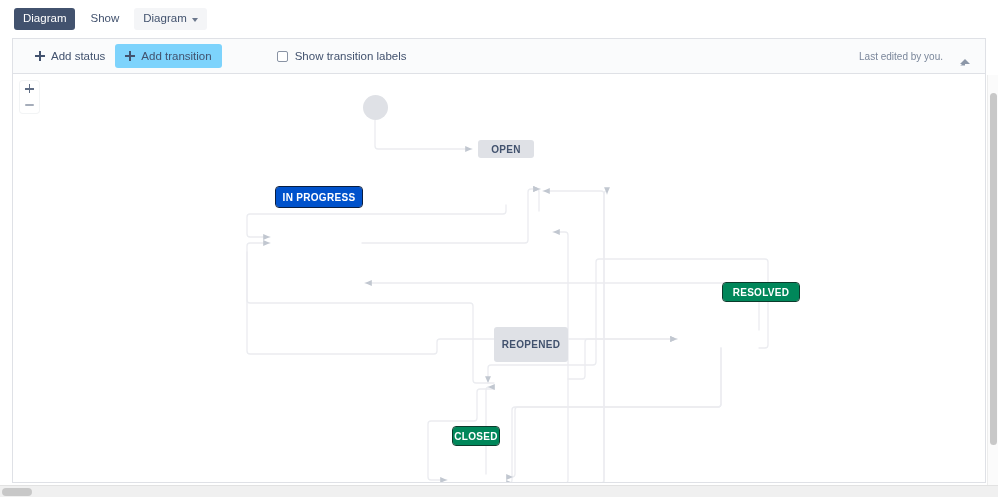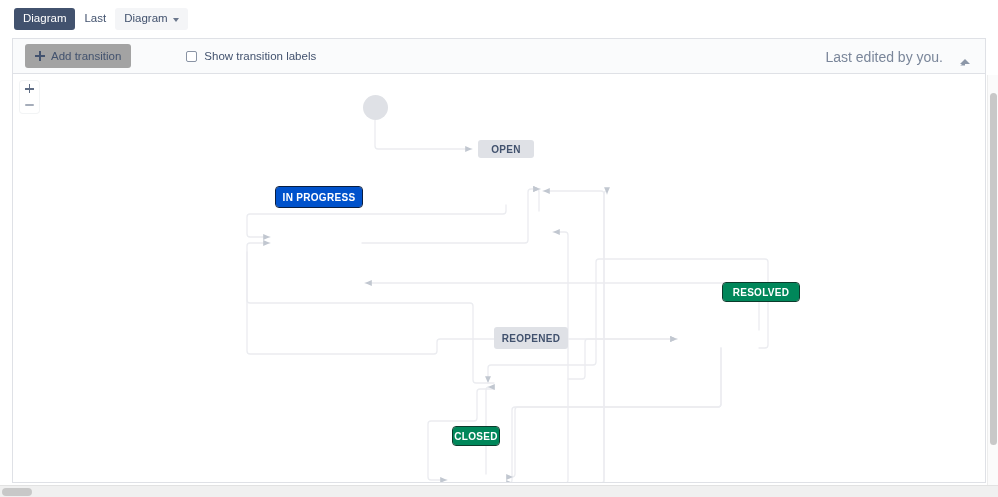--- a/index.html
+++ b/index.html
@@ -18,21 +18,21 @@
     background: #ffffff;
   }
 
   
   .tabstrip {
     position: absolute;
     left: 0; top: 0;
     width: 998px; height: 38px;
     display: flex;
     align-items: center;
-    gap: 0;
+    gap: 6px;
     padding-left: 14px;
     background: #ffffff;
   }
   .tab {
     height: 22px;
     padding: 0 9px;
     display: flex;
     align-items: center;
     font-size: 11.5px;
     border-radius: 3px;
@@ -88,21 +88,21 @@
     gap: 6px;
     font-size: 11.5px;
     color: #42526e;
     background: transparent;
     border: none;
     border-radius: 3px;
     cursor: pointer;
     font-family: "Liberation Sans", sans-serif;
     white-space: nowrap;
   }
-  .tbtn.hovered { background: #a3a3a3; }
+  .tbtn.hovered { background: #7dd3fc; }
   .plus {
     position: relative;
     width: 10px; height: 10px;
     flex: 0 0 10px;
   }
   .plus::before, .plus::after {
     content: "";
     position: absolute;
     background: #42526e;
   }
@@ -128,21 +128,21 @@
 
   .tb-right {
     position: absolute;
     right: 12px; top: 0;
     height: 35px;
     display: flex;
     align-items: center;
     gap: 16px;
   }
   .last-edited {
-    font-size: 14px;
+    font-size: 10px;
     color: #7a869a;
     white-space: nowrap;
     padding-left: 22px;
   }
   .chevron-up-ico {
     width: 14px; height: 14px;
     position: relative;
     cursor: pointer;
   }
   .chevron-up-ico::before, .chevron-up-ico::after {
@@ -280,31 +280,35 @@
 </head>
 <body>
 
 <div class="app">
 
   <div class="tabstrip">
     <div class="tab active">
       <span>Diagram</span>
     </div>
     <div class="tab ghost">
-      <span>Last</span>
+      <span>Show</span>
     </div>
     <div class="tab dropdown">
       <span>Diagram</span>
       <span class="chevron-dn"></span>
     </div>
   </div>
 
   <div class="editor-frame">
 
     <div class="toolbar">
+      <button class="tbtn">
+        <span class="plus"></span>
+        <span>Add status</span>
+      </button>
       <button class="tbtn hovered">
         <span class="plus"></span>
         <span>Add transition</span>
       </button>
       <label class="checkwrap">
         <span class="checkbox"></span>
         <span>Show transition labels</span>
       </label>
 
       <div class="tb-right">
@@ -365,21 +369,21 @@
       </div>
 
       <div class="node blue selected" style="left:263px; top:113px; width:86px; height:20px;">
         <span>IN PROGRESS</span>
       </div>
 
       <div class="node green selected" style="left:710px; top:209px; width:76px; height:18px;">
         <span>RESOLVED</span>
       </div>
 
-      <div class="node grey" style="left:481px; top:253px; width:74px; height:22px;">
+      <div class="node grey" style="left:481px; top:253px; width:74px; height:35px;">
         <span>REOPENED</span>
       </div>
 
       <div class="node green selected" style="left:440px; top:353px; width:46px; height:18px;">
         <span>CLOSED</span>
       </div>
 
     </div>
   </div>
 

